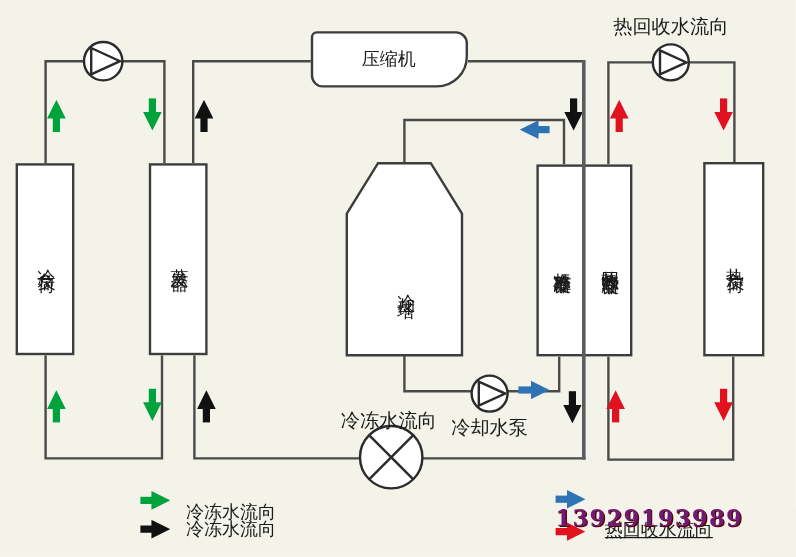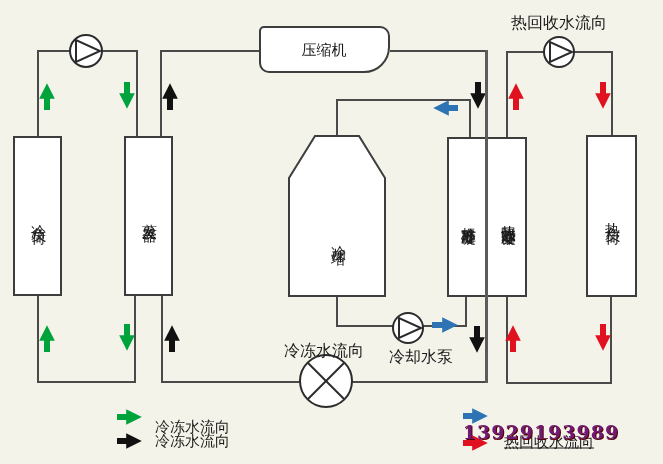--- a/index.html
+++ b/index.html
@@ -106,21 +106,21 @@
 
   <div class="hlabel" style="left:324px;top:50px;text-align:center;">压缩机</div>
   <div class="hlabel" style="left:559px;top:23px;font-size:16px;">热回收水流向</div>
   <div class="vlabel" style="left:38px;top:216px;">冷负荷</div>
   <div class="vlabel" style="left:149px;top:216px;">蒸发器</div>
   <div class="vlabel" style="left:338px;top:237px;">冷却塔</div>
   <div class="vlabel" style="left:468px;top:217px;letter-spacing:1px;">标准冷凝器</div>
   <div class="vlabel" style="left:508px;top:217px;letter-spacing:1px;">热回收冷凝器</div>
   <div class="vlabel" style="left:612px;top:216px;">热负荷</div>
   <div class="hlabel" style="left:324px;top:351px;font-size:16px;">冷冻水流向</div>
-  <div class="hlabel" style="left:408px;top:357px;font-size:16px;margin-left:13px;">冷却水泵</div>
+  <div class="hlabel" style="left:408px;top:357px;font-size:16px;">冷却水泵</div>
 
   <div class="legend-label" style="left:155px;top:417px;margin-top:10px;">冷冻水流向</div>
   <div class="legend-label" style="left:155px;top:441px;">冷冻水流向</div>
   <div class="legend-label" style="left:504px;top:442px;text-decoration:underline;">热回收水流向</div>
 
   <div class="watermark">13929193989</div>
 
 </div>
 
 </body></html>

